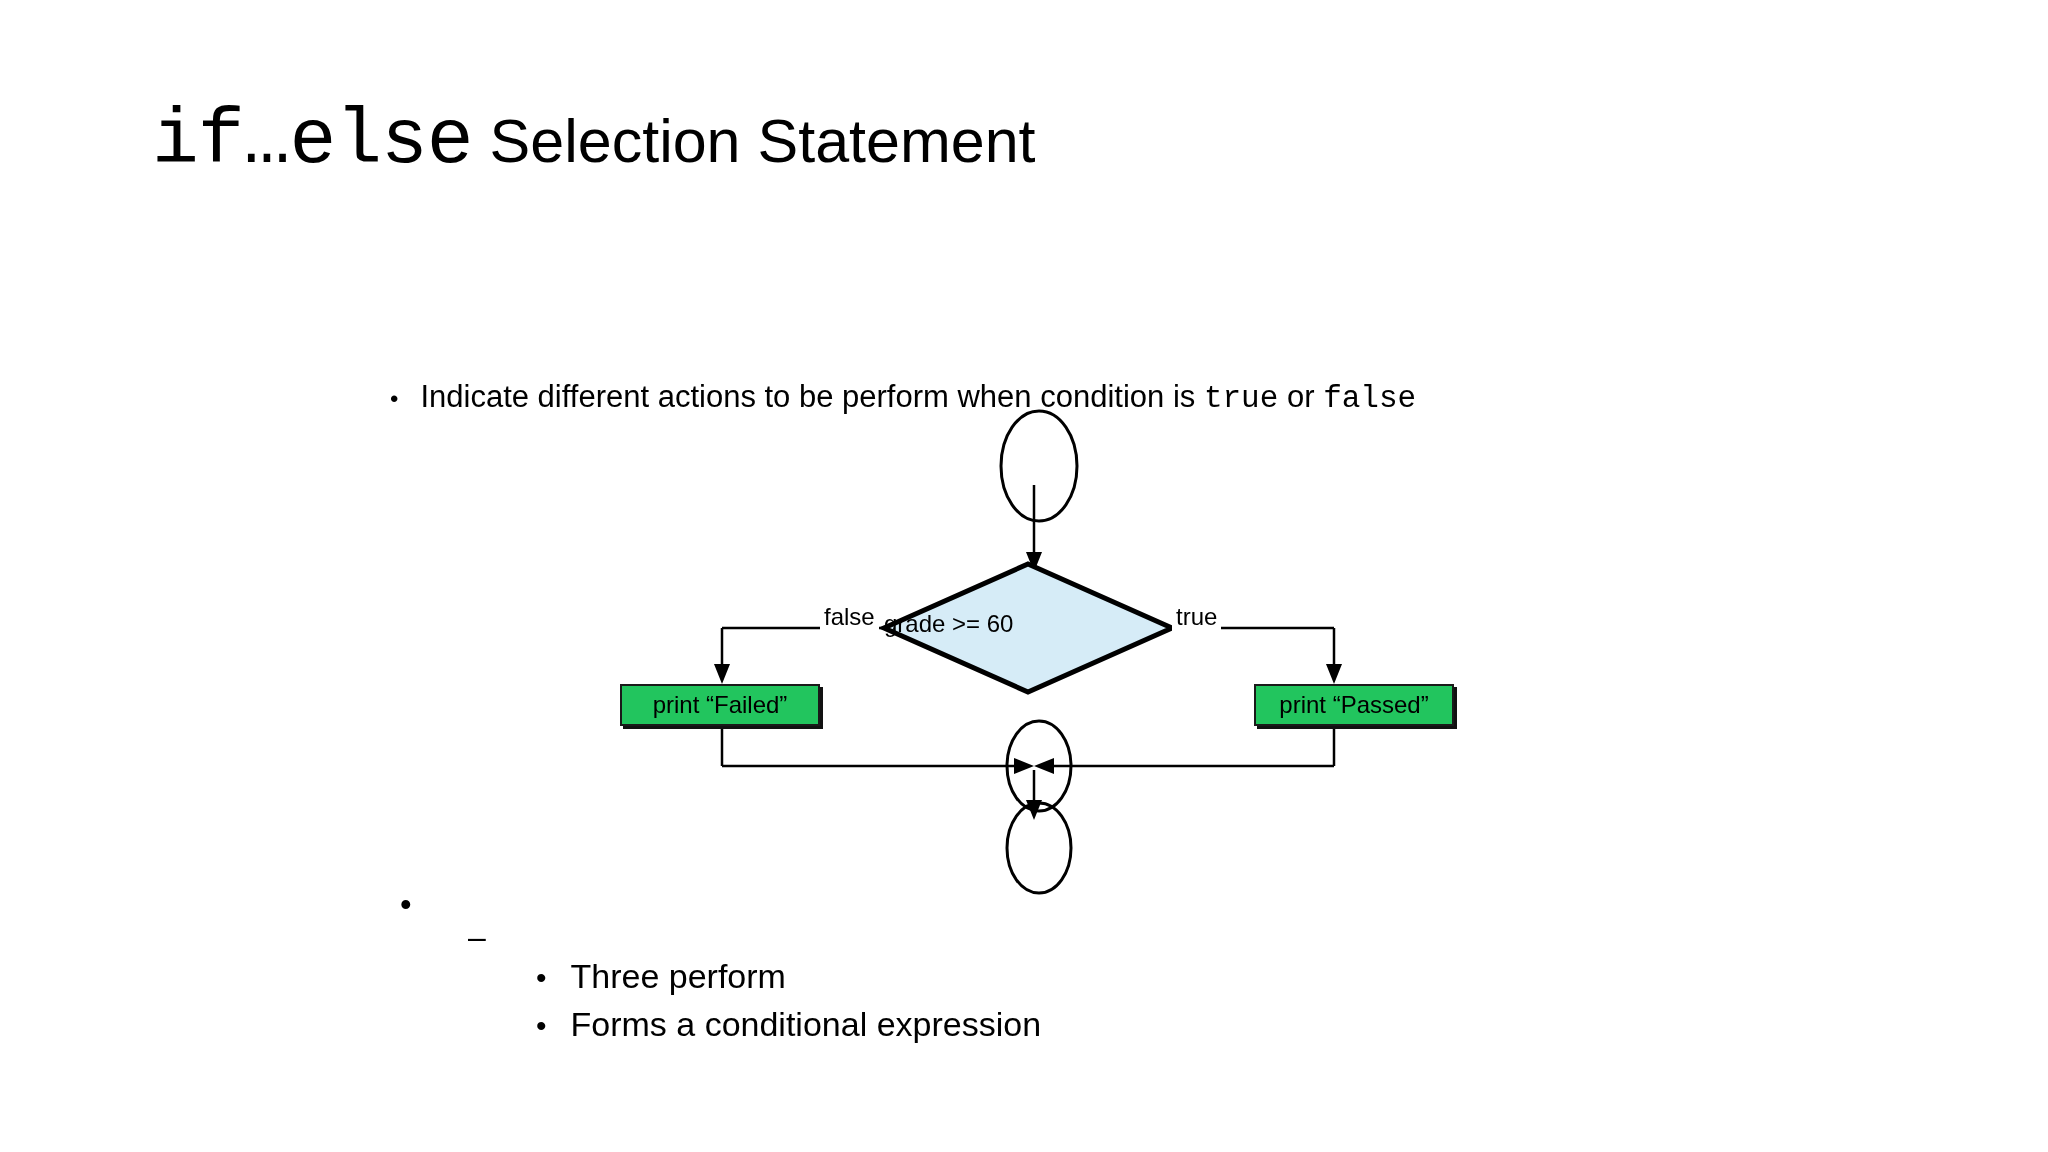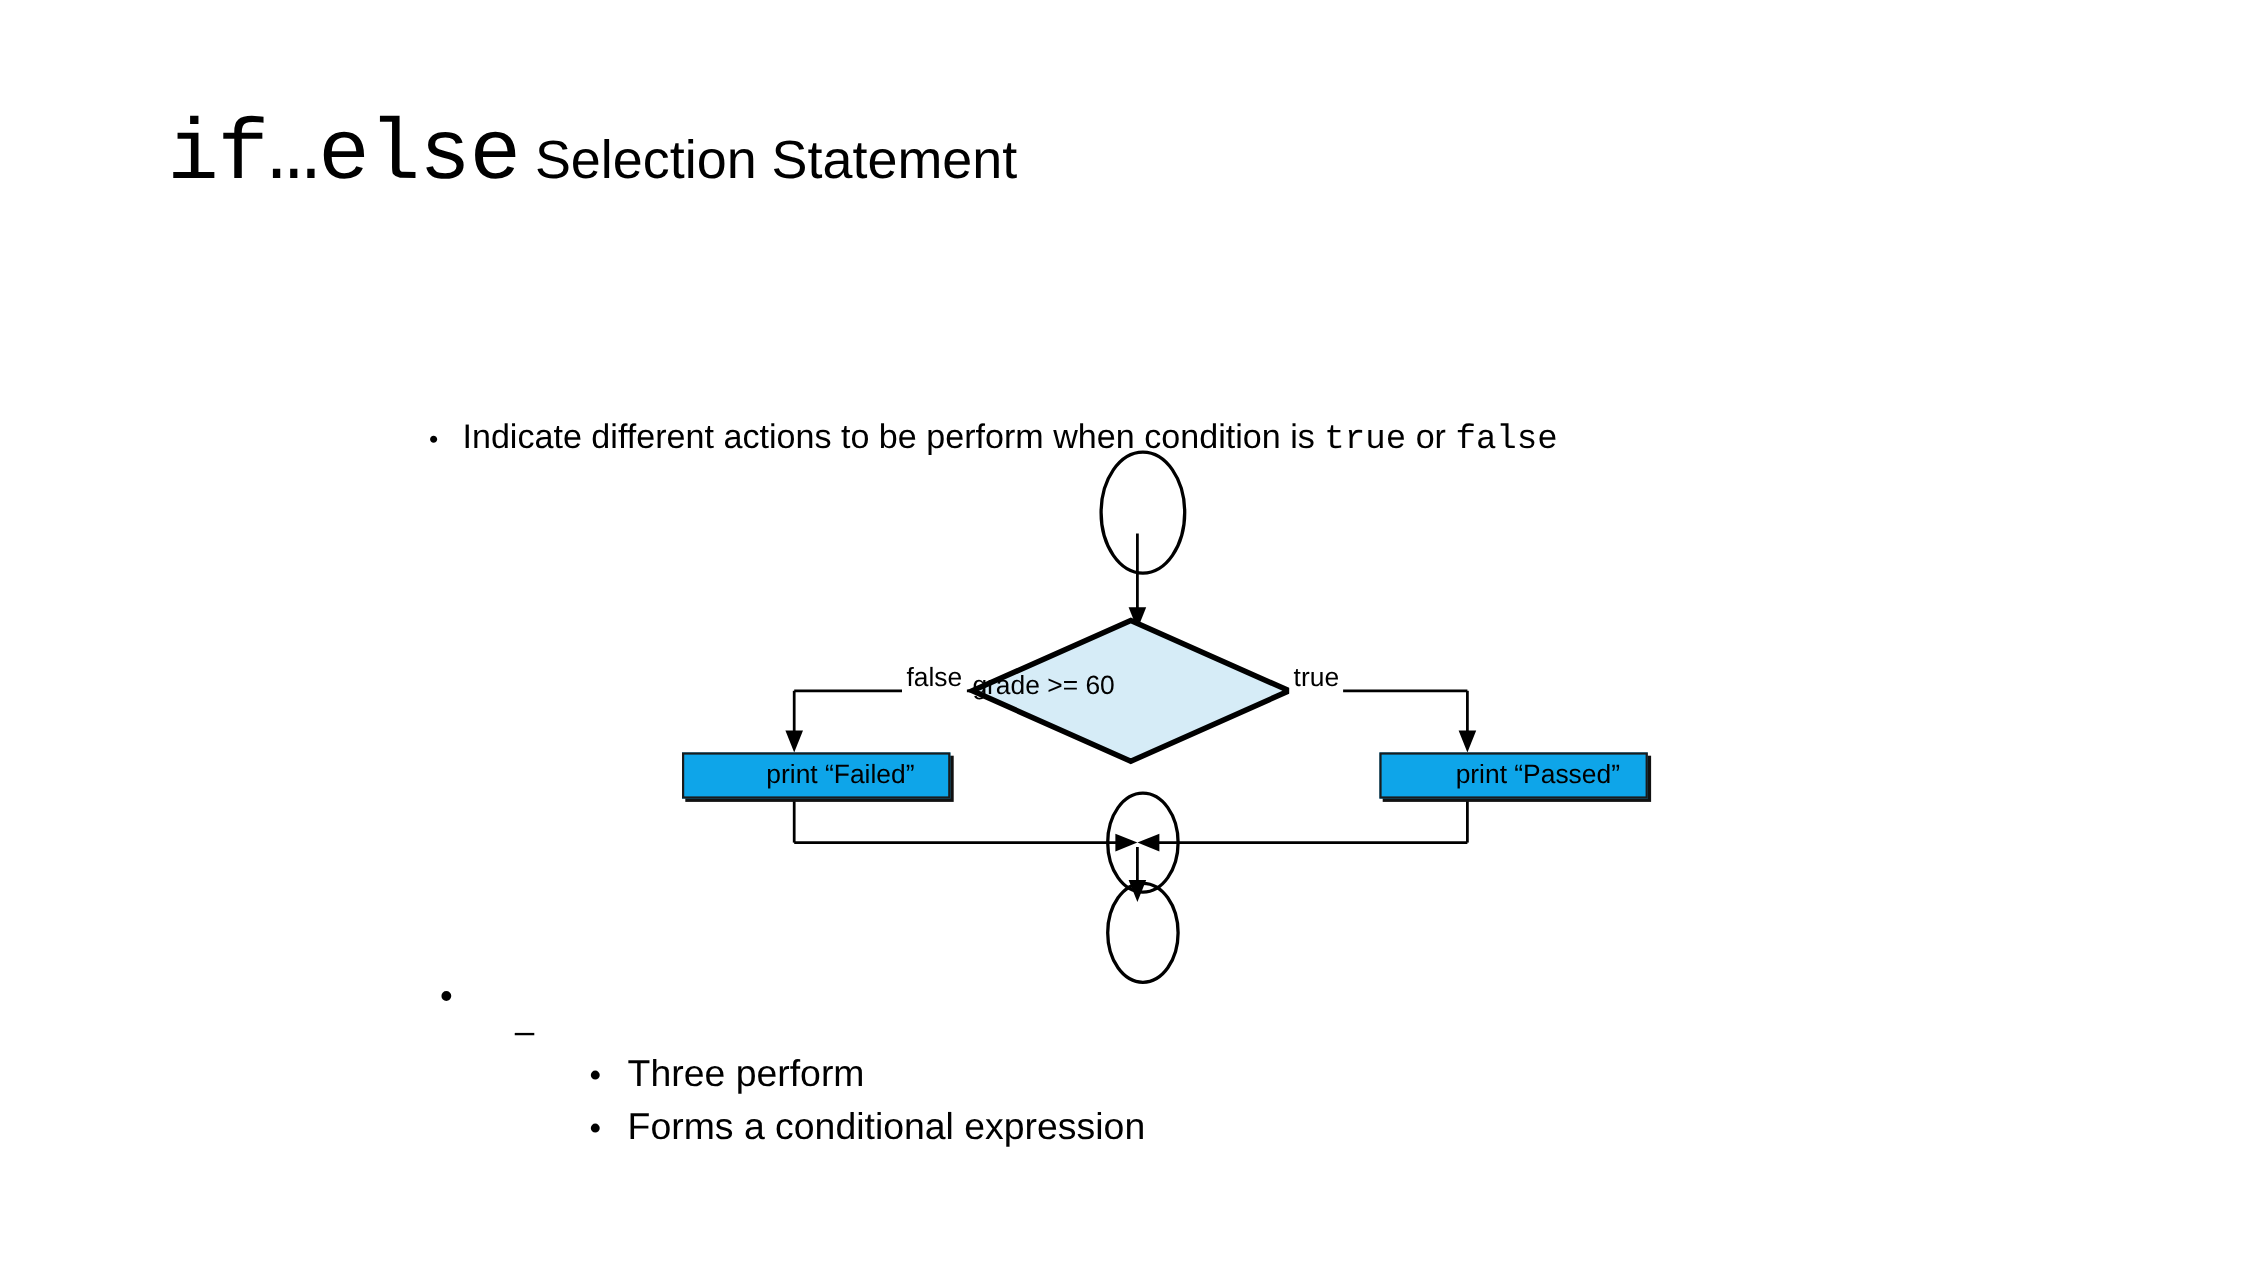--- a/index.html
+++ b/index.html
@@ -32,21 +32,21 @@
     font-weight: 400;
     font-family: "Liberation Sans", sans-serif;
   }
   .title .mono {
     font-family: "Liberation Mono", "DejaVu Sans Mono", monospace;
     font-size: 78px;
     letter-spacing: -1px;
   }
   .title .reg {
     font-family: "Liberation Sans", sans-serif;
-    font-size: 49px;
+    font-size: 61px;
     text-align: center;
   }
 
   
   .bullet-top {
     position: absolute;
     left: 390px;
     top: 378px;
     font-size: 31px;
     line-height: 1.25;
@@ -77,29 +77,28 @@
     position: absolute;
     left: 884px;
     top: 610px;
     width: 288px;
     text-align: left;
     font-size: 24px;
     font-family: "Liberation Sans", sans-serif;
   }
   .proc-box {
     position: absolute;
-    background: #0ea5e9;
+    background: #22c55e;
     border: 2px solid #1a1a1a;
     box-shadow: 3px 3px 0 0 #111111;
     display: flex;
     align-items: center;
     justify-content: center;
     font-size: 24px;
     font-family: "Liberation Sans", sans-serif;
-    padding-left: 44px;
   }
   .proc-box.left  { left: 620px;  top: 684px; width: 196px; height: 38px; }
   .proc-box.right { left: 1254px; top: 684px; width: 196px; height: 38px; text-align: right; }
 
   .edge-label {
     position: absolute;
     font-size: 24px;
     font-family: "Liberation Sans", sans-serif;
     background: #ffffff;
     padding: 0 4px;

